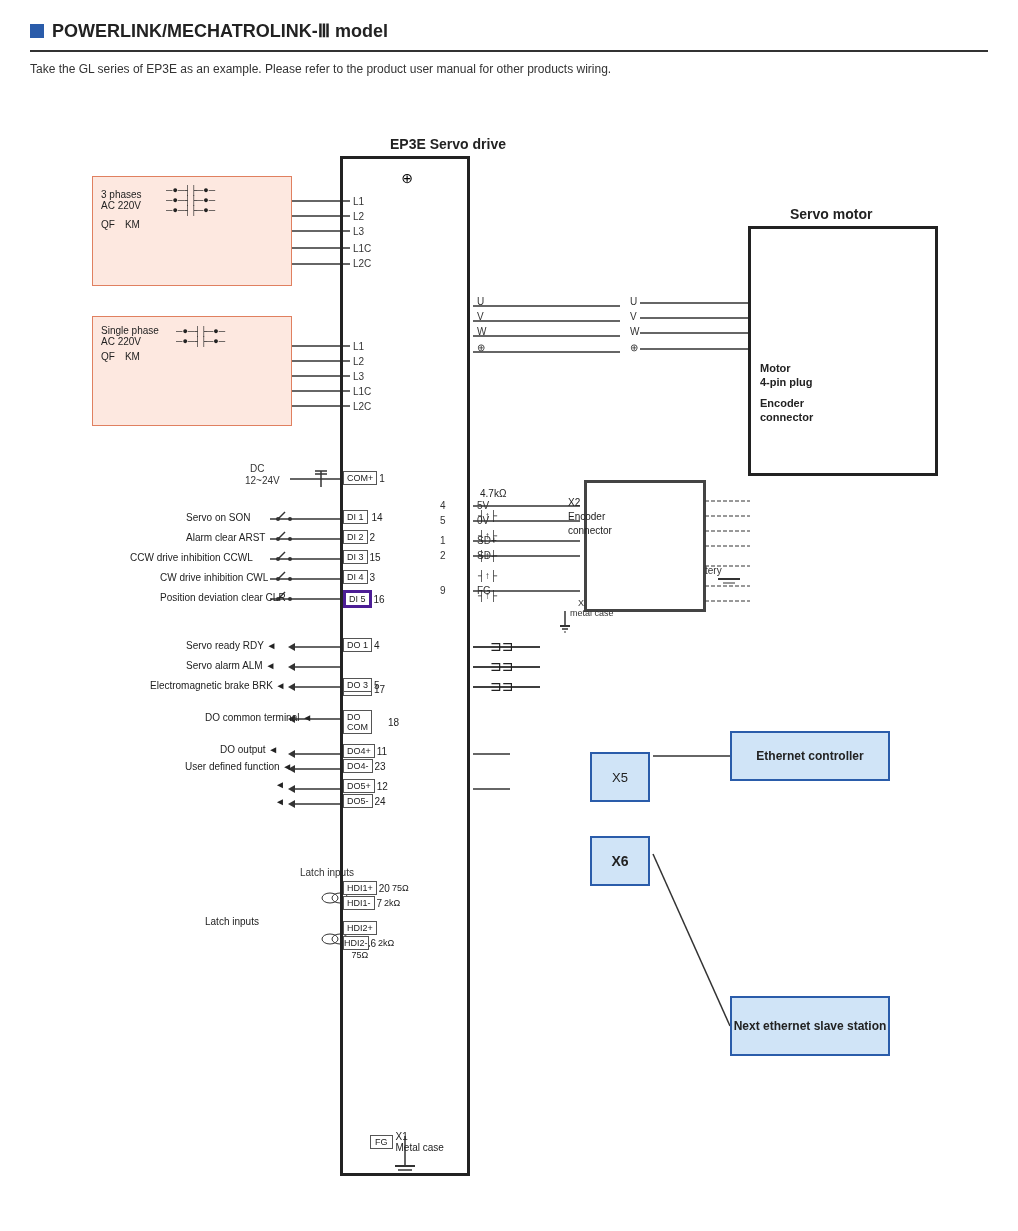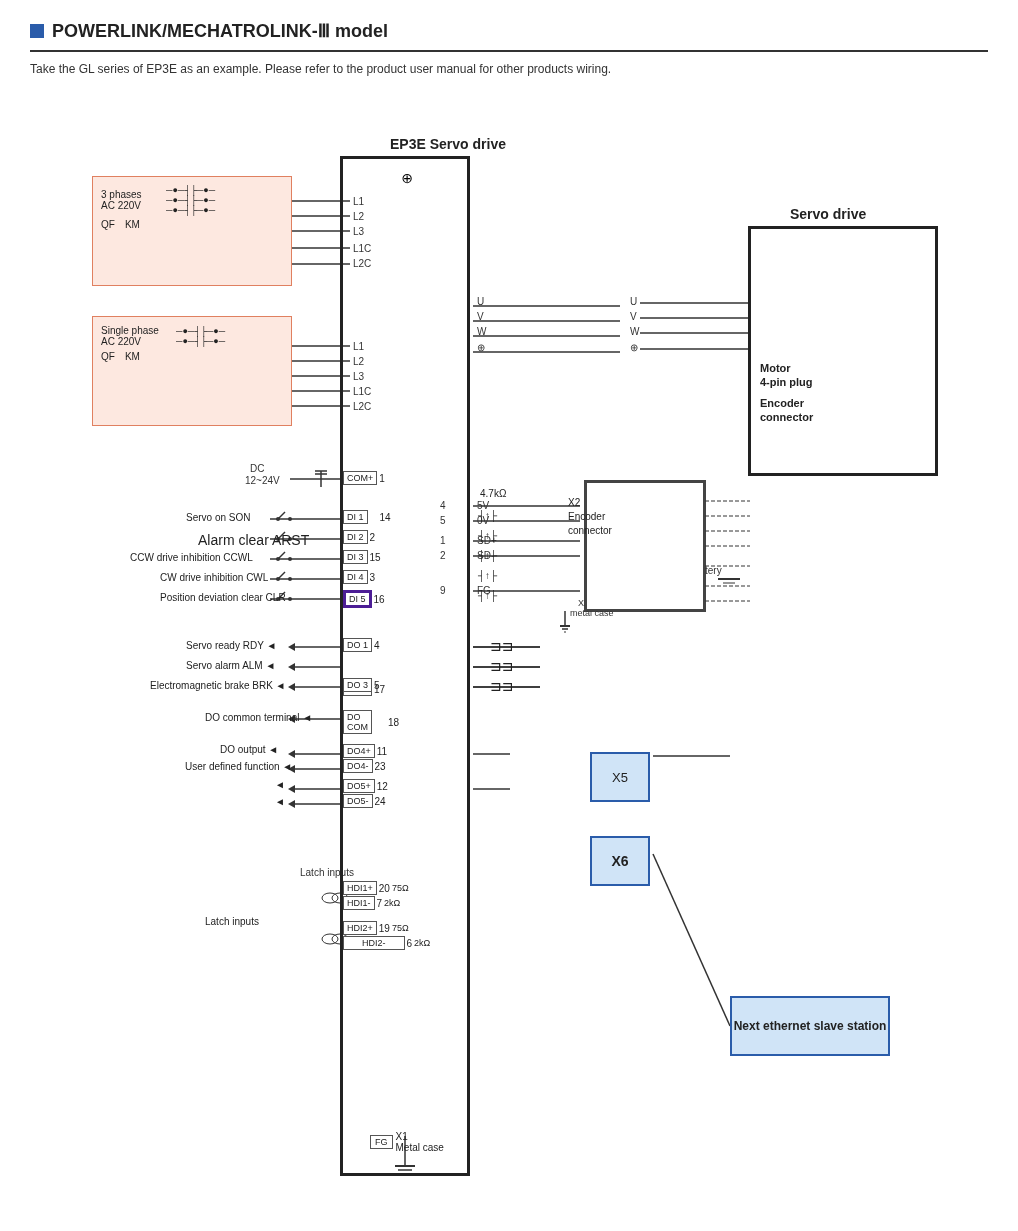--- a/index.html
+++ b/index.html
@@ -373,21 +373,21 @@
       </span>
     </div>
     <div style="margin-top:4px;font-size:10px;display:flex;gap:10px;">
       <span>QF</span>
       <span>KM</span>
     </div>
   </div>
 
   <div style="position:absolute;left:718px;top:130px;width:190px;height:250px;border:3px solid #222;background:#fff;">
   </div>
-  <div style="position:absolute;left:760px;top:110px;font-size:14px;font-weight:bold;">Servo drive</div>
+  <div style="position:absolute;left:760px;top:110px;font-size:14px;font-weight:bold;">Servo motor</div>
 
   <div style="position:absolute;left:730px;top:265px;font-size:11px;font-weight:bold;line-height:1.3;">
     Motor<br>4-pin plug
   </div>
 
   <div style="position:absolute;left:730px;top:300px;font-size:11px;font-weight:bold;line-height:1.3;">
     Encoder<br>connector
   </div>
 
   <div style="position:absolute;left:555px;top:385px;width:120px;height:130px;border:2px solid #444;background:#fff;">
@@ -398,26 +398,26 @@
   </div>
 
   <div style="position:absolute;left:313px;top:375px;font-size:10px;display:flex;align-items:center;gap:2px;">
     <span style="border:1px solid #555;padding:1px 3px;background:#fff;font-size:9px;">COM+</span>
     <span style="font-size:10px;">1</span>
   </div>
 
   <div style="position:absolute;left:450px;top:392px;font-size:10px;">4.7kΩ</div>
 
   <div style="position:absolute;left:156px;top:416px;font-size:10px;white-space:nowrap;">Servo on SON</div>
-  <div style="position:absolute;left:313px;top:414px;font-size:10px;display:flex;align-items:center;gap:12px;">
+  <div style="position:absolute;left:313px;top:414px;font-size:10px;display:flex;align-items:center;gap:4px;">
     <span style="border:1px solid #555;padding:1px 3px;background:#fff;font-size:9px;">DI 1</span>
     <span>14</span>
   </div>
 
-  <div style="position:absolute;left:168px;top:436px;font-size:14px;white-space:nowrap;">Alarm clear ARST</div>
+  <div style="position:absolute;left:156px;top:436px;font-size:10px;white-space:nowrap;">Alarm clear ARST</div>
   <div style="position:absolute;left:313px;top:434px;font-size:10px;display:flex;align-items:center;gap:2px;">
     <span style="border:1px solid #555;padding:1px 3px;background:#fff;font-size:9px;">DI 2</span>
     <span>2</span>
   </div>
 
   <div style="position:absolute;left:100px;top:456px;font-size:10px;white-space:nowrap;">CCW drive inhibition CCWL</div>
   <div style="position:absolute;left:313px;top:454px;font-size:10px;display:flex;align-items:center;gap:2px;">
     <span style="border:1px solid #555;padding:1px 3px;background:#fff;font-size:9px;">DI 3</span>
     <span>15</span>
   </div>
@@ -484,38 +484,39 @@
   <div style="position:absolute;left:313px;top:785px;font-size:10px;display:flex;align-items:center;gap:2px;">
     <span style="border:1px solid #555;padding:1px 3px;background:#fff;font-size:9px;">HDI1+</span>
     <span>20</span>
     <span style="font-size:9px;">75Ω</span>
   </div>
   <div style="position:absolute;left:313px;top:800px;font-size:10px;display:flex;align-items:center;gap:2px;">
     <span style="border:1px solid #555;padding:1px 3px;background:#fff;font-size:9px;">HDI1-</span>
     <span>7</span>
     <span style="font-size:9px;">2kΩ</span>
   </div>
-  <div style="position:absolute;left:313px;top:825px;font-size:10px;display:flex;align-items:center;gap:2px;">
+  <div style="position:absolute;left:313px;top:825px;font-size:10px;display:flex;align-items:center;gap:2px;flex-direction:column;">
     <span style="border:1px solid #555;padding:1px 3px;background:#fff;font-size:9px;">HDI2+</span>
     <span>19</span>
     <span style="font-size:9px;">75Ω</span>
   </div>
   <div style="position:absolute;left:313px;top:840px;font-size:10px;display:flex;align-items:center;gap:2px;">
-    <span style="border:1px solid #555;padding:1px 18px;background:#fff;font-size:9px;">HDI2-</span>
+    <span style="border:1px solid #555;padding:1px 0;background:#fff;font-size:9px;">HDI2-</span>
     <span>6</span>
     <span style="font-size:9px;">2kΩ</span>
   </div>
 
   <div style="position:absolute;left:340px;top:1035px;font-size:10px;display:flex;align-items:center;gap:3px;">
     <span style="border:1px solid #555;padding:1px 4px;background:#fff;font-size:9px;">FG</span>
     <span style="font-size:10px;">X1<br>Metal case</span>
   </div>
 
   <div class="x5-box">X5</div>
 
+  <div class="eth-controller-box">Ethernet controller</div>
 
   <div class="x6-box">X6</div>
 
 
   <div class="next-slave-box">Next ethernet
 slave station</div>
 
   <div style="position:absolute;left:460px;top:542px;font-size:14px;">⊐⊐</div>
 
   <div style="position:absolute;left:460px;top:562px;font-size:14px;">⊐⊐</div>

